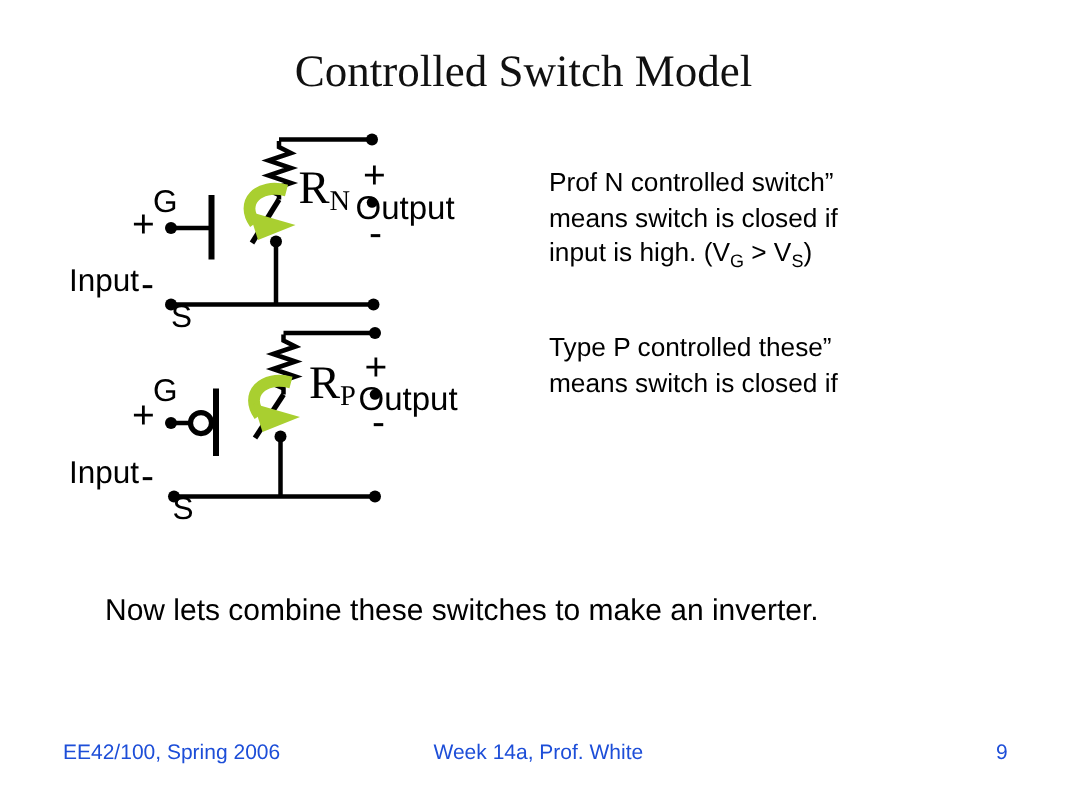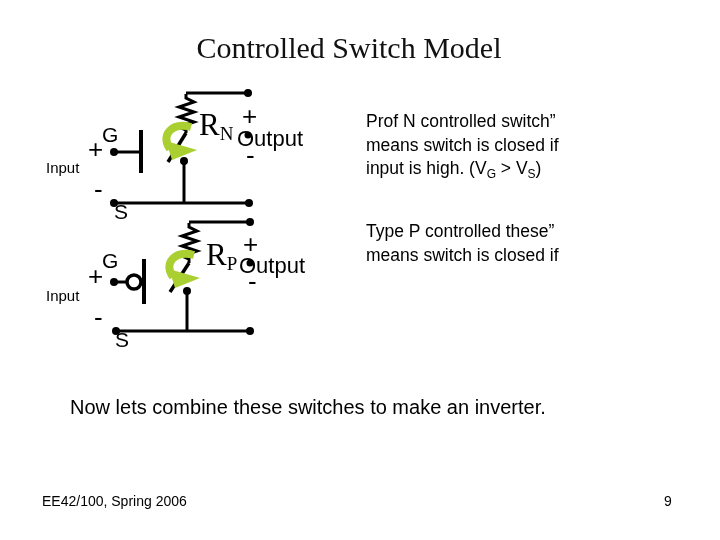--- a/index.html
+++ b/index.html
@@ -5,28 +5,28 @@
   html,body{margin:0;padding:0;}
   body{width:720px;height:540px;background:#fff;}
   .slide{position:relative;width:720px;height:540px;background:#ffffff;overflow:hidden;
          font-family:"Liberation Sans",sans-serif;color:#000;padding-left:16px;}
   .abs{position:absolute;}
   .serif{font-family:"Liberation Serif",serif;}
   .title{left:0;top:33px;width:698px;text-align:center;font-size:30px;color:#111;}
   .lbl{line-height:1;white-space:nowrap;}
   .g-s{font-size:21px;}
   .pm{font-size:26px;font-weight:400;}
-  .input{font-size:15px;}
+  .input{font-size:21px;margin-top:17px;}
   .output{font-size:22px;}
   .rlab{font-size:31px;}
   .rsub{font-size:19px;vertical-align:-5px;}
   .note{width:260px;font-size:17.5px;line-height:23.5px;}
   .vsub{font-size:12px;vertical-align:-4px;}
   .bottom-note{left:70px;top:375px;font-size:20px;white-space:nowrap;margin-top:22px;}
-  .footer{font-size:14px;color:#000000;}
+  .footer{font-size:14px;color:#1d4ed8;}
   svg line,svg polyline{stroke:#000;}
   svg circle.node{fill:#000;stroke:none;}
 </style>
 </head>
 <body>
 
 <div class="slide">
 
   <div class="abs serif title lbl">Controlled Switch Model</div>
 
@@ -94,15 +94,16 @@
   </div>
 
   <div class="abs note" style="left:366px;top:220px;">
     <div>Type P controlled these”</div>
     <div>means switch is closed if</div>
   </div>
 
   <div class="abs bottom-note lbl">Now lets combine these switches to make an inverter.</div>
 
   <div class="abs footer lbl" style="left:42px;top:494px;">EE42/100, Spring 2006</div>
+  <div class="abs footer lbl" style="left:289px;top:494px;">Week 14a, Prof. White</div>
   <div class="abs footer lbl" style="left:664px;top:494px;">9</div>
 
 </div>
 
 </body></html>

